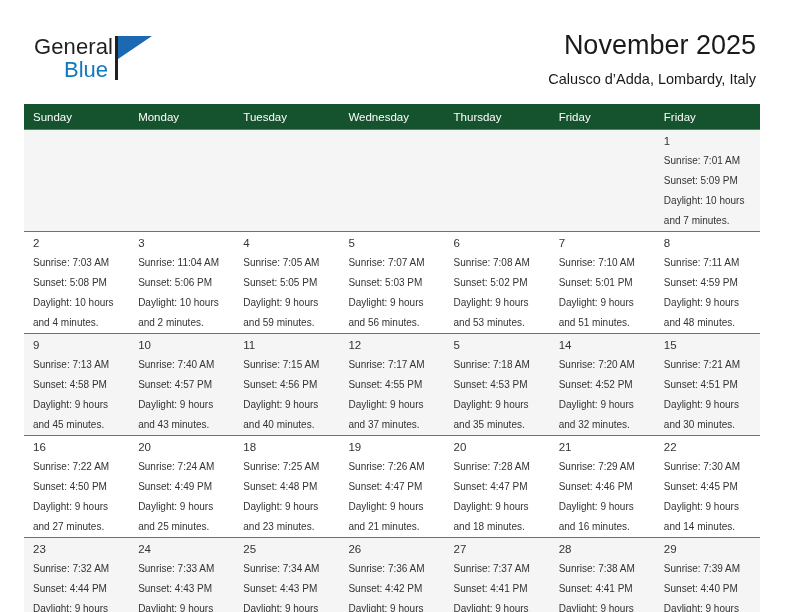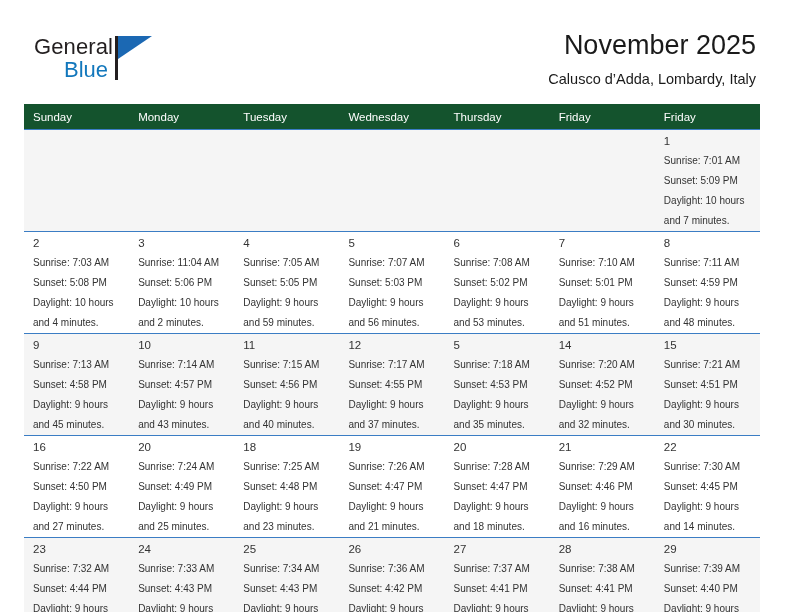--- a/index.html
+++ b/index.html
@@ -289,21 +289,21 @@
               <div class="daynum">9</div>
               <div class="detail">Sunrise: 7:13 AM
 Sunset: 4:58 PM
 Daylight: 9 hours
 and 45 minutes.</div>
             </div>
           </td>
           <td>
             <div class="cell-inner">
               <div class="daynum">10</div>
-              <div class="detail">Sunrise: 7:14 AM
+              <div class="detail">Sunrise: 7:40 AM
 Sunset: 4:57 PM
 Daylight: 9 hours
 and 43 minutes.</div>
             </div>
           </td>
           <td>
             <div class="cell-inner">
               <div class="daynum">11</div>
               <div class="detail">Sunrise: 7:15 AM
 Sunset: 4:56 PM

